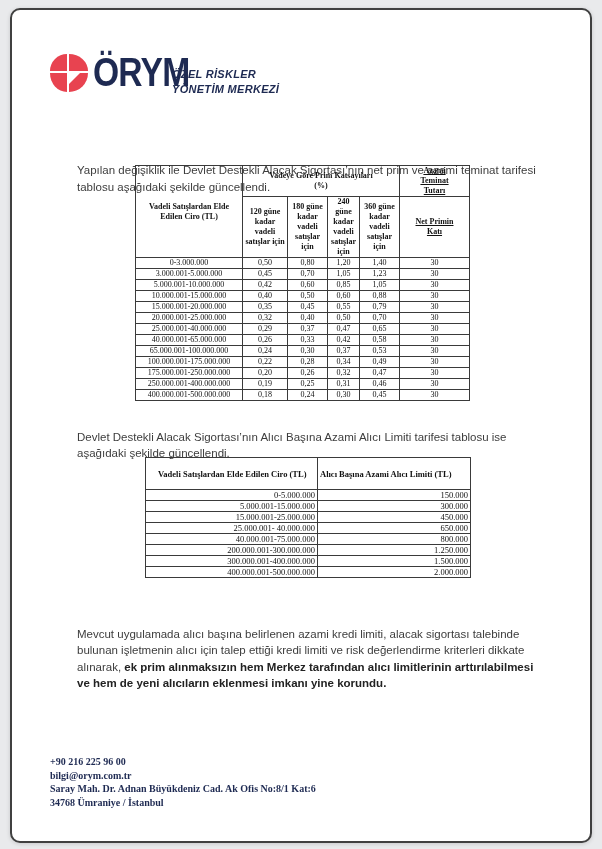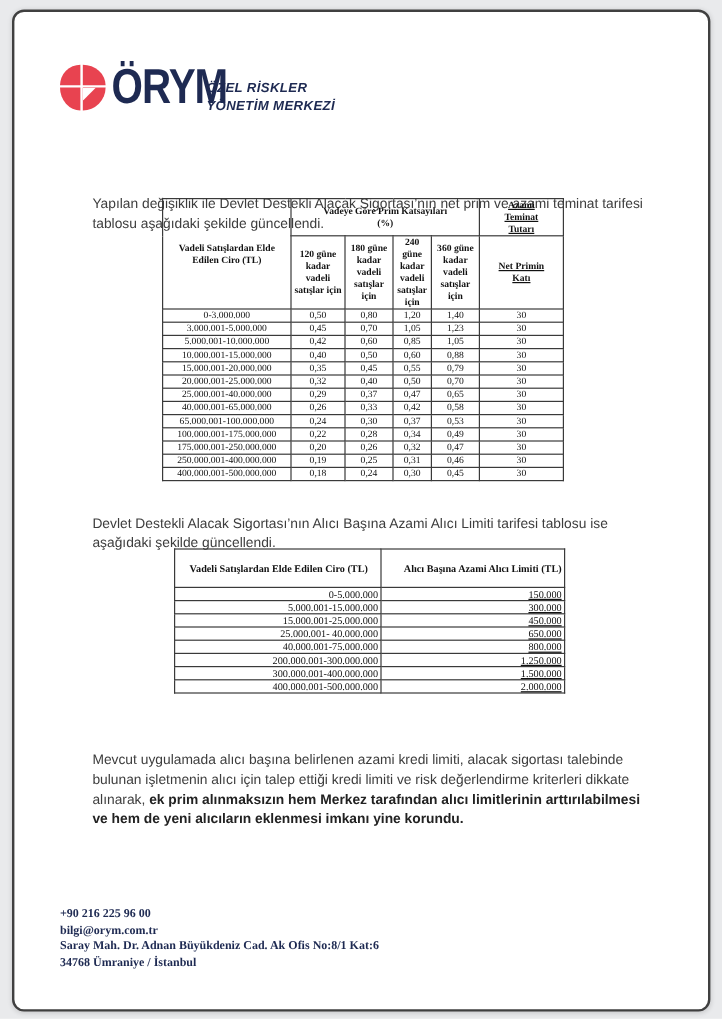--- a/index.html
+++ b/index.html
@@ -82,24 +82,24 @@
   .t1 .hrow1 th{height:22px;}
   .t1 .hrow2 th{height:60px;vertical-align:middle;}
   .t1 td{height:11px;text-align:center;line-height:10px;}
   .t1 .narrow{max-width:50px;margin:0 auto;text-decoration:underline;}
 
   .t2{left:133px;top:447px;font-size:8.5px;}
   .t2 col.c1{width:172px;}
   .t2 col.c2{width:153px;}
   .t2 th{height:32px;vertical-align:middle;line-height:10px;}
   .t2 th.h1{text-align:left;padding-left:12px;}
-  .t2 th.h2{text-align:right;}
+  .t2 th.h2{text-align:left;}
   .t2 td{height:11px;text-align:right;line-height:10px;}
   .t2 td.d1{padding-left:25px;}
-  .t2 td.d2{padding-left:20px;text-decoration:underline;}
+  .t2 td.d2{padding-left:20px;}
 
   
   .footer{
     position:absolute;left:38px;top:745px;
     font-family:"Liberation Serif",serif;
     font-weight:bold;font-size:10px;line-height:13.5px;
     color:var(--brand-navy);
   }
 </style>
 </head>

